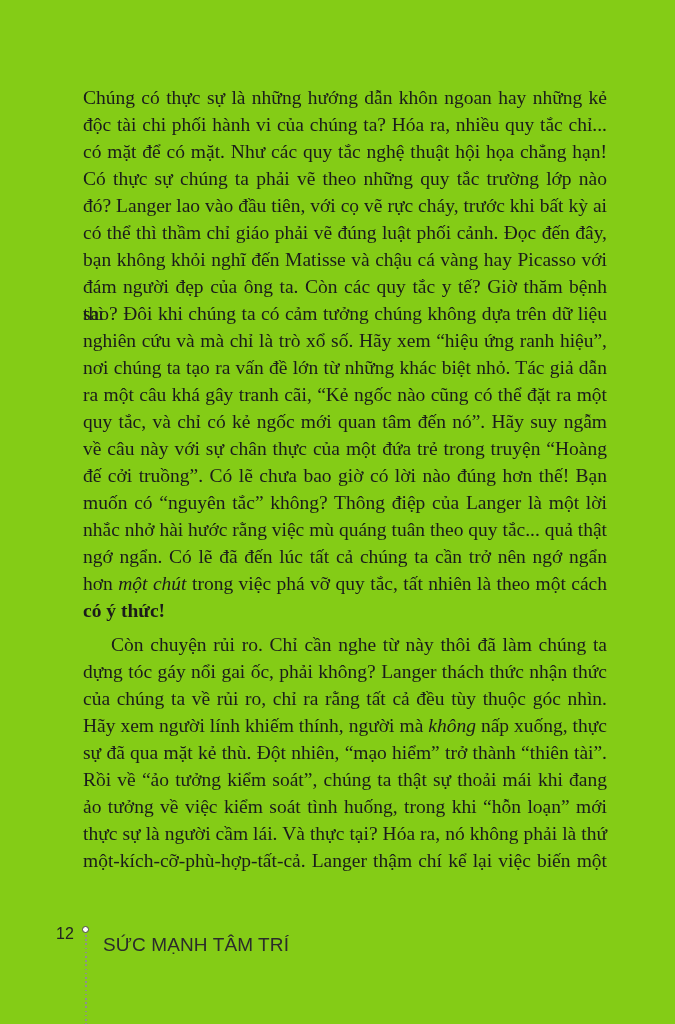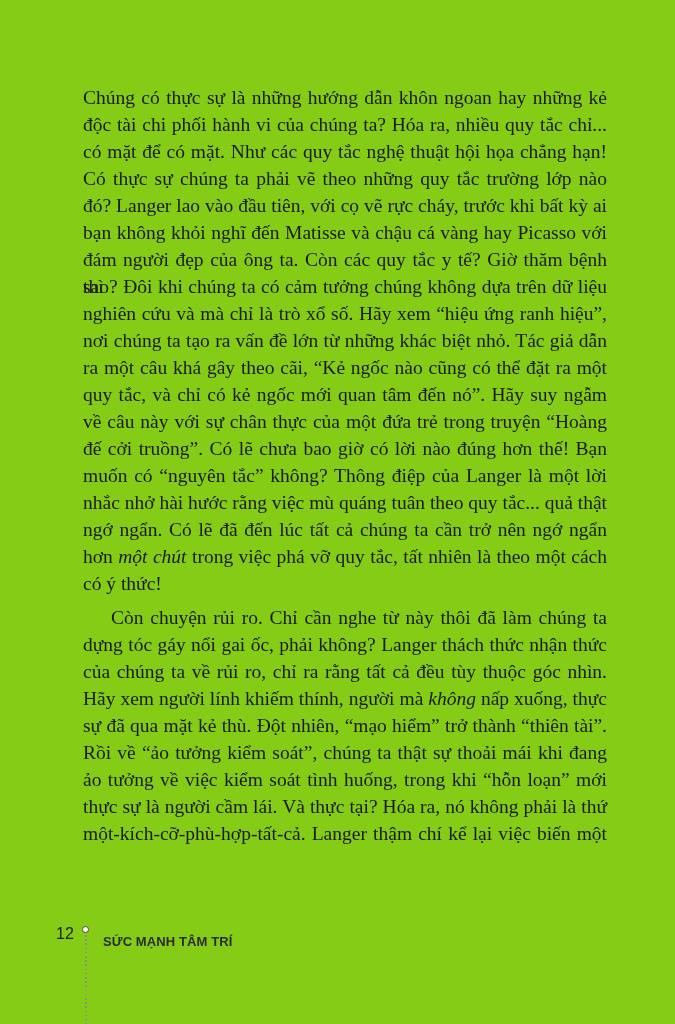--- a/index.html
+++ b/index.html
@@ -27,20 +27,21 @@
   .para { margin: 0; }
   .para + .para { margin-top: 7px; }
   .line {
     text-align: justify;
     text-align-last: justify;
     height: 27px;
     white-space: normal;
   }
   .line.end {
     text-align-last: left;
+    font-weight: bold;
   }
   .line.indent {
     text-indent: 28px;
   }
   .line em {
     font-style: italic;
   }
   .footer {
     position: absolute;
     left: 0;
@@ -76,44 +77,45 @@
     height: 5px;
     border: 1.6px solid #4a4a4a;
     border-radius: 50%;
     background: #ffffff;
   }
   .running-title {
     position: absolute;
     left: 103px;
     top: 9px;
     font-family: "Liberation Sans", sans-serif;
-    font-weight: 700;
-    font-size: 13px;
+    font-weight: 400;
+    font-size: 19px;
     letter-spacing: 0.1px;
     color: #2b2b2b;
   }
 </style>
 </head>
 <body>
 
 <div class="page">
 
   <div class="text-block" id="text-block">
       <div class="para">
         <div class="line">Chúng có thực sự là những hướng dẫn khôn ngoan hay những kẻ</div>
         <div class="line">độc tài chi phối hành vi của chúng ta? Hóa ra, nhiều quy tắc chỉ...</div>
         <div class="line">có mặt để có mặt. Như các quy tắc nghệ thuật hội họa chẳng hạn!</div>
         <div class="line">Có thực sự chúng ta phải vẽ theo những quy tắc trường lớp nào</div>
         <div class="line">đó? Langer lao vào đầu tiên, với cọ vẽ rực cháy, trước khi bất kỳ ai</div>
+        <div class="line">có thể thì thầm chỉ giáo phải vẽ đúng luật phối cảnh. Đọc đến đây,</div>
         <div class="line">bạn không khỏi nghĩ đến Matisse và chậu cá vàng hay Picasso với</div>
         <div class="line">đám người đẹp của ông ta. Còn các quy tắc y tế? Giờ thăm bệnh thì</div>
         <div class="line">sao? Đôi khi chúng ta có cảm tưởng chúng không dựa trên dữ liệu</div>
         <div class="line">nghiên cứu và mà chỉ là trò xổ số. Hãy xem “hiệu ứng ranh hiệu”,</div>
         <div class="line">nơi chúng ta tạo ra vấn đề lớn từ những khác biệt nhỏ. Tác giả dẫn</div>
-        <div class="line">ra một câu khá gây theo cãi, “Kẻ ngốc nào cũng có thể đặt ra một</div>
+        <div class="line">ra một câu khá gây tranh cãi, “Kẻ ngốc nào cũng có thể đặt ra một</div>
         <div class="line">quy tắc, và chỉ có kẻ ngốc mới quan tâm đến nó”. Hãy suy ngẫm</div>
         <div class="line">về câu này với sự chân thực của một đứa trẻ trong truyện “Hoàng</div>
         <div class="line">đế cởi truồng”. Có lẽ chưa bao giờ có lời nào đúng hơn thế! Bạn</div>
         <div class="line">muốn có “nguyên tắc” không? Thông điệp của Langer là một lời</div>
         <div class="line">nhắc nhở hài hước rằng việc mù quáng tuân theo quy tắc... quả thật</div>
         <div class="line">ngớ ngẩn. Có lẽ đã đến lúc tất cả chúng ta cần trở nên ngớ ngẩn</div>
         <div class="line">hơn <em>một chút</em> trong việc phá vỡ quy tắc, tất nhiên là theo một cách</div>
         <div class="line end">có ý thức!</div>
       </div>
       <div class="para">

